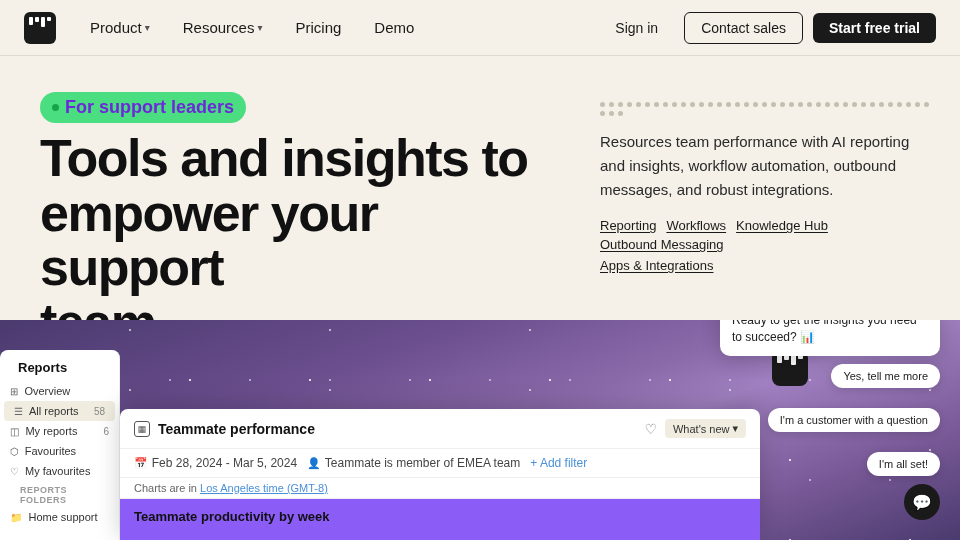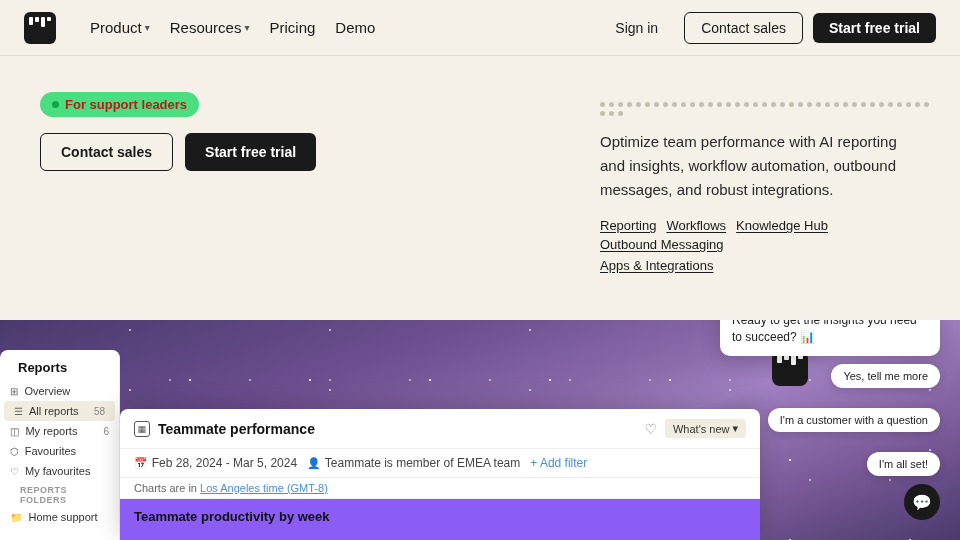--- a/index.html
+++ b/index.html
@@ -42,21 +42,21 @@
       border-radius: 1px;
       width: 100%;
     }
     .logo-bar:nth-child(1) { height: 8px; }
     .logo-bar:nth-child(2) { height: 6px; }
     .logo-bar:nth-child(3) { height: 10px; }
     .logo-bar:nth-child(4) { height: 5px; }
     .nav-items {
       display: flex;
       align-items: center;
-      gap: 0;
+      gap: 13px;
       flex: 1;
     }
     .nav-item {
       display: flex;
       align-items: center;
       gap: 3px;
       padding: 6px 10px;
       font-size: 15px;
       font-weight: 500;
       color: #1a1a1a;
@@ -113,26 +113,26 @@
 
     
     .left-col {
       flex: 0 0 520px;
     }
     .tag-badge {
       display: inline-flex;
       align-items: center;
       gap: 6px;
       background: #4ade80;
-      color: #b91c1c;
-      font-size: 13px;
+      color: #6d28d9;
+      font-size: 18px;
       font-weight: 600;
       padding: 5px 12px;
       border-radius: 20px;
-      margin-bottom: 16px;
+      margin-bottom: 8px;
     }
     .tag-dot {
       width: 7px;
       height: 7px;
       background: #16a34a;
       border-radius: 50%;
     }
     .hero-title {
       font-size: 52px;
       font-weight: 900;
@@ -499,20 +499,25 @@
   </div>
 </nav>
 
 <div class="main" style="position:relative;">
 
   <div class="left-col">
     <div class="tag-badge">
       <span class="tag-dot"></span>
       <span>For support leaders</span>
     </div>
+    <h1 class="hero-title">
+      <span>Tools and insights to</span><br>
+      <span>empower your support</span><br>
+      <span>team</span>
+    </h1>
     <div class="cta-buttons">
       <button class="btn-contact-sales">Contact sales</button>
       <button class="btn-start-free">Start free trial</button>
     </div>
   </div>
 
   <div class="right-col">
     <div class="dots-line">
       <span class="dot"></span>
       <span class="dot"></span>
@@ -548,21 +553,21 @@
       <span class="dot"></span>
       <span class="dot"></span>
       <span class="dot"></span>
       <span class="dot"></span>
       <span class="dot"></span>
       <span class="dot"></span>
       <span class="dot"></span>
       <span class="dot"></span>
       <span class="dot"></span>
     </div>
-    <p class="right-description">Optimize team performance with AI reporting and insights, workflow automation, outbound messages, and robust integrations.</p>
+    <p class="right-description">Resources team performance with AI reporting and insights, workflow automation, outbound messages, and robust integrations.</p>
     <div class="links-row">
       <span class="link-item">Reporting</span>
       <span class="link-item">Workflows</span>
       <span class="link-item">Knowledge Hub</span>
       <span class="link-item">Outbound Messaging</span>
     </div>
     <div class="links-row">
       <span class="link-item">Apps &amp; Integrations</span>
     </div>
   </div>

